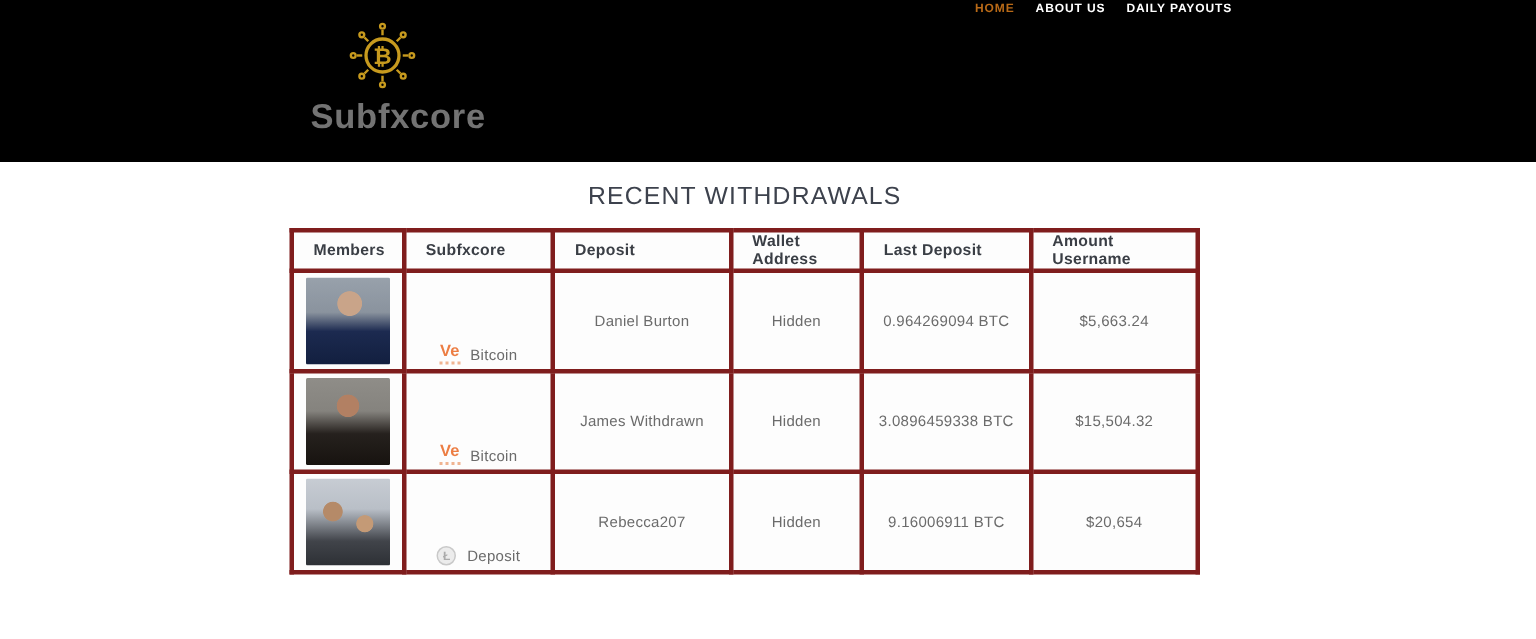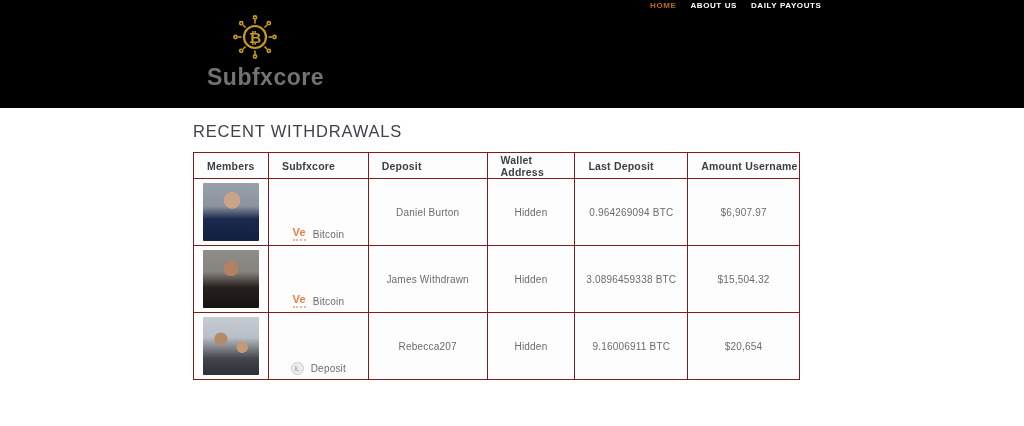--- a/index.html
+++ b/index.html
@@ -13,25 +13,25 @@
                text-decoration:none; text-transform:uppercase; cursor:pointer; }
   .top-nav a.active { color:#b96a17; }
 
   .brand { position:absolute; top:12px; left:196px; width:118px; text-align:center; cursor:pointer; }
   .brand-icon { display:block; margin:0 auto; }
   .brand-name { display:block; margin-top:2px; color:#737373; font-size:23px; font-weight:bold;
                 letter-spacing:0.5px;margin-left:11px; }
 
   
   .content { margin-left:193px; width:607px; }
-  .page-title { margin:14px 0 11px; color:#3d424d; font-size:16.5px;
+  .page-title { margin:14px 0 11px; text-align:center; color:#3d424d; font-size:16.5px;
                 font-weight:500; letter-spacing:0.8px; }
 
   table.withdrawals { width:607px; border-collapse:collapse; background:#fdfdfd; }
-  table.withdrawals th, table.withdrawals td { border:1px solid #7f1d1d; }
+  table.withdrawals th, table.withdrawals td { border:3px solid #7f1d1d; }
   table.withdrawals th { height:26px; text-align:left; padding:0 0 0 13px; font-size:10.5px;
                          font-weight:bold; color:#3a3e45; letter-spacing:0.2px; }
   table.withdrawals td { height:67px; text-align:center; vertical-align:middle;
                          font-size:10px; color:#6b6b6b; letter-spacing:0.2px; }
 
   
   .photo { width:56px; height:58px; margin:0 auto; border-radius:1px; }
   .photo-1 { background:
       radial-gradient(circle at 52% 30%, #c9a489 0 16%, rgba(0,0,0,0) 17%),
       linear-gradient(180deg, #98a1ab 0%, #8a939e 40%, #1c2a50 62%, #121f3f 100%); }
@@ -41,21 +41,21 @@
   .photo-3 { background:
       radial-gradient(circle at 48% 52%, #d8b28e 0 22%, rgba(0,0,0,0) 23%),
       radial-gradient(circle at 42% 28%, #c2a06a 0 20%, rgba(0,0,0,0) 21%),
       linear-gradient(150deg, #413463 0%, #5b79ab 45%, #31335f 100%); }
   .photo-4 { background:
       radial-gradient(circle at 32% 38%, #b58a68 0 12%, rgba(0,0,0,0) 13%),
       radial-gradient(circle at 70% 52%, #c49a76 0 11%, rgba(0,0,0,0) 12%),
       linear-gradient(180deg, #c7ccd3 0%, #b9bfc7 35%, #41444a 72%, #2d3035 100%); }
 
   
-  .invest { display:flex; align-items:center; justify-content:center; gap:7px;margin-top:44px; }
+  .invest { display:flex; align-items:flex-end; justify-content:center; gap:7px;margin-top:44px; }
   .icon-ve { color:#ec7d43; font-weight:bold; font-size:11px; line-height:1;
              border-bottom:2px dotted #f0b491; padding-bottom:1px; }
   .icon-eth svg { display:block; }
   .icon-ltc { display:inline-block; width:13px; height:13px; border-radius:50%;
               background:#ececec; border:1px solid #c9c9c9; color:#ababab;
               font-size:8px; line-height:12px; text-align:center; font-weight:bold; }
 </style>
 </head>
 <body>
 
@@ -123,21 +123,21 @@
           </td>
         <td>
           <div class="invest">
             <span class="icon-ve">Ve</span>
             <span>Bitcoin</span>
           </div>
         </td>
         <td>Daniel Burton</td>
         <td>Hidden</td>
         <td>0.964269094 BTC</td>
-        <td>$6,907.97</td>
+        <td>$5,663.24</td>
       </tr>
 
       <tr>
         <td>
             <div class="photo photo-2"></div>
           </td>
         <td>
           <div class="invest">
             <span class="icon-ve">Ve</span>
             <span>Bitcoin</span>

